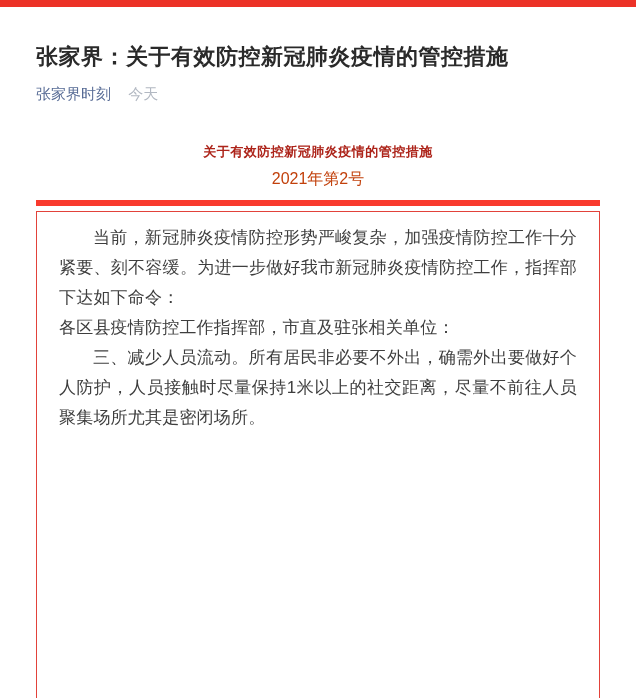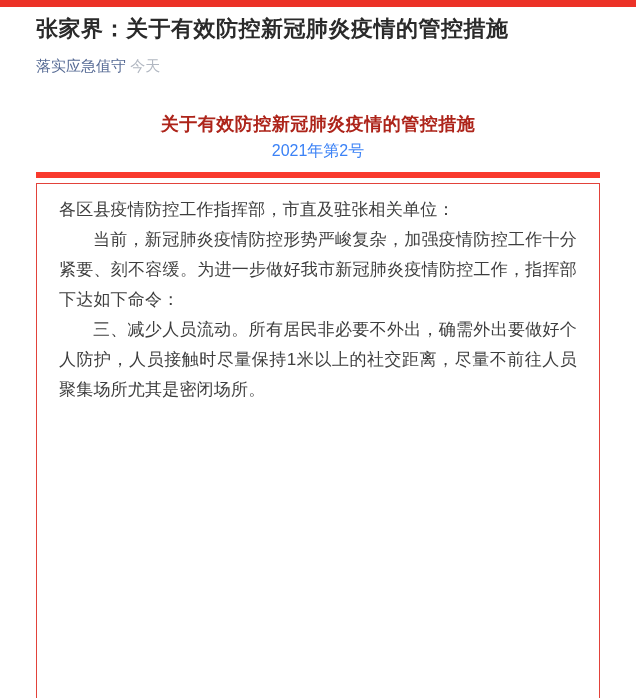--- a/index.html
+++ b/index.html
@@ -13,55 +13,56 @@
   }
   .top-bar {
     width: 636px;
     height: 7px;
     background: #ec3227;
   }
   .page {
     padding: 0 36px;
   }
   .article-title {
-    margin-top: 8px;
+    margin-top: 36px;
     font-size: 22px;
     line-height: 27px;
     font-weight: bold;
     color: #2a2a2a;
     letter-spacing: 0.5px;
   }
   .byline {
     margin-top: 15px;
     font-size: 15px;
     line-height: 18px;
   }
   .byline .source {
     color: #576b95;
     cursor: pointer;
   }
   .byline .date {
     color: #b2b8c2;
+    margin-left: 13px;
   }
   .doc-title {
     margin-top: 37px;
     text-align: center;
-    font-size: 18px;
+    font-size: 13px;
     line-height: 24px;
     font-weight: bold;
     color: #ad241a;
     letter-spacing: 0.5px;
   }
   .doc-issue {
     margin-top: 4px;
     text-align: center;
     font-size: 16px;
     line-height: 22px;
     font-weight: normal;
-    color: #3b82f6;
+    color: #c2410c;
   }
   .divider {
     margin-top: 10px;
     height: 6px;
     background: #f93a2d;
   }
   .content-box {
     margin-top: 5px;
     border: 1px solid #e2423a;
     padding: 11px 22px 50px 22px;
@@ -81,29 +82,29 @@
 </head>
 <body>
 
 <div class="top-bar"></div>
 
 <div class="page">
 
   <h1 class="article-title">张家界：关于有效防控新冠肺炎疫情的管控措施</h1>
 
   <div class="byline">
-    <span class="source">落实应急值守</span>
+    <span class="source">张家界时刻</span>
     <span class="date">今天</span>
   </div>
 
   <div class="doc-title">关于有效防控新冠肺炎疫情的管控措施</div>
 
   <div class="doc-issue">2021年第2号</div>
 
   <div class="divider"></div>
 
   <div class="content-box">
+    <p class="para indent">当前，新冠肺炎疫情防控形势严峻复杂，加强疫情防控工作十分紧要、刻不容缓。为进一步做好我市新冠肺炎疫情防控工作，指挥部下达如下命令：</p>
     <p class="para">各区县疫情防控工作指挥部，市直及驻张相关单位：</p>
-    <p class="para indent">当前，新冠肺炎疫情防控形势严峻复杂，加强疫情防控工作十分紧要、刻不容缓。为进一步做好我市新冠肺炎疫情防控工作，指挥部下达如下命令：</p>
     <p class="para indent">三、减少人员流动。所有居民非必要不外出，确需外出要做好个人防护，人员接触时尽量保持1米以上的社交距离，尽量不前往人员聚集场所尤其是密闭场所。</p>
   </div>
 
 </div>
 
 </body></html>

